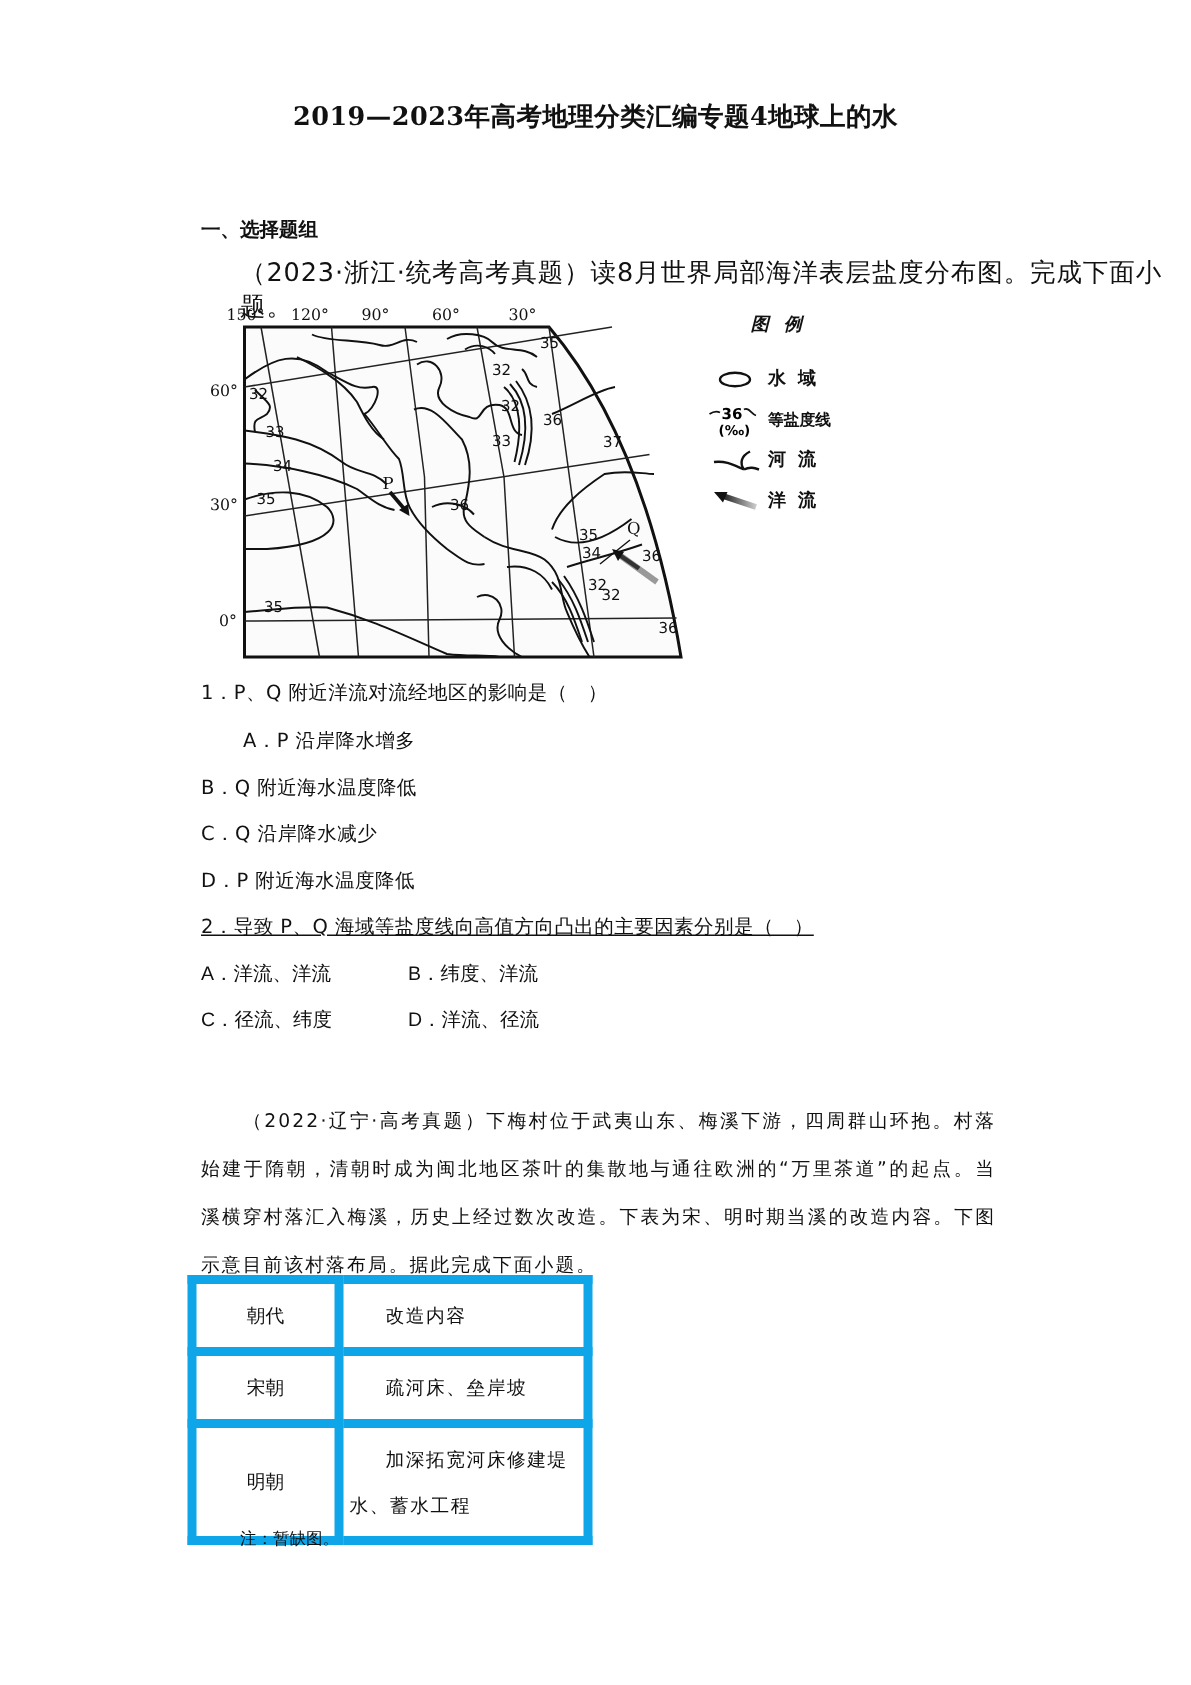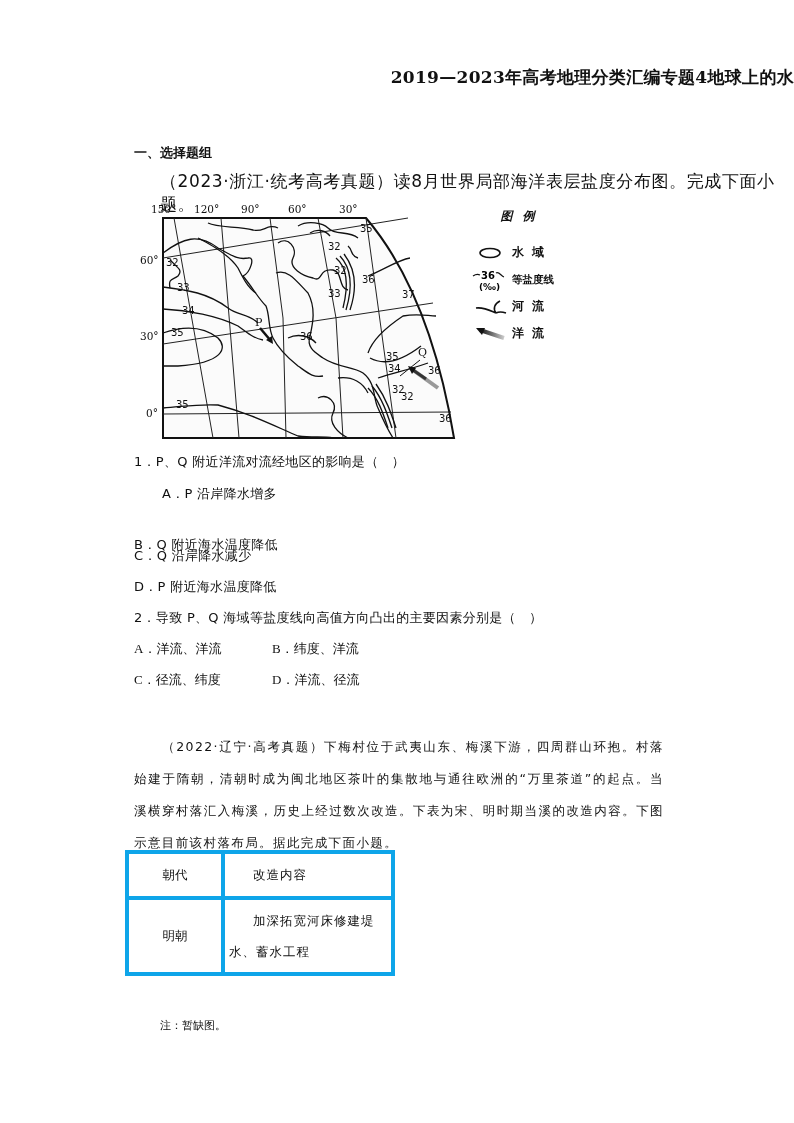--- a/index.html
+++ b/index.html
@@ -2,52 +2,52 @@
 <html><head>
   <meta charset="utf-8">
   <style>
     html, body { margin: 0; padding: 0; background: #ffffff; }
     body {
       width: 794px; height: 1123px; position: relative; overflow: hidden;
       font-family: "DejaVu Serif", "Liberation Serif", serif; color: #111;
     }
     .abs { position: absolute; }
     .title {
-      left: 0; width: 794px; top: 66px; text-align: right;
+      left: 0; width: 794px; top: 66px; text-align: center;
       font-size: 17px; font-weight: bold; letter-spacing: 0.3px;
       font-family: "DejaVu Serif", "Liberation Serif", serif;
     }
     .section {
       left: 134px; top: 144px; font-size: 13px; font-weight: bold;
       font-family: "DejaVu Sans", "Liberation Sans", sans-serif;
     }
     .intro {
       left: 160px; top: 170px; font-size: 17px;
       font-family: "DejaVu Sans", "Liberation Sans", sans-serif;
       letter-spacing: 0.6px;
     }
     .q {
       left: 134px; font-size: 13px;
       font-family: "DejaVu Sans", "Liberation Sans", sans-serif;
       letter-spacing: 0.3px; white-space: nowrap;
     }
-    .opt-row { left: 134px; font-size: 13px; font-family: Liberation Serif, serif; white-space: nowrap; }
+    .opt-row { left: 134px; font-size: 13px; font-family: Liberation Sans, sans-serif; white-space: nowrap; }
     .opt-row span { display: inline-block; }
     .opt-row .c1 { width: 138px; }
     .passage {
       left: 134px; width: 530px; top: 731px; font-size: 12.5px; line-height: 32px;
       font-family: "DejaVu Sans", "Liberation Sans", sans-serif; letter-spacing: 1.4px;
       text-indent: 28px; text-align: justify;
     }
     table.dyn {
       position: absolute; left: 125px; top: 850px; width: 270px;
       border-collapse: collapse; font-size: 12.5px;
       font-family: "DejaVu Sans", "Liberation Sans", sans-serif;
     }
-    table.dyn td { border: 4px solid #0ea5e9; padding: 0; vertical-align: middle; }
+    table.dyn td { border: 6px solid #0ea5e9; padding: 0; vertical-align: middle; }
     table.dyn td.c-dyn { width: 92px; text-align: center; }
     table.dyn td.c-content { padding-left: 10px; letter-spacing: 1px; }
     table.dyn tr.r1 td { height: 42px; }
     table.dyn tr.r2 td { height: 42px; }
     table.dyn tr.r3 td { height: 72px; }
     .c-content .indent { padding-left: 18px; }
     .note { left: 160px; top: 1018px; font-size: 11px; font-family: "DejaVu Sans", "Liberation Sans", sans-serif; }
     .map { left: 138px; top: 198px; }
     .legend { left: 470px; top: 208px; width: 95px;
       font-family: "DejaVu Sans", "Liberation Sans", sans-serif; font-size: 12px; font-weight: bold; }
@@ -201,39 +201,43 @@
         <path d="M6 5 L30 13" stroke="url(#cg)" stroke-width="4"></path>
         <path d="M2 3 L11 3 L8 10 Z" fill="#111"></path>
       </svg>
     </span>
     <span class="lg-label">洋流</span>
   </div>
 </div>
 
 <div class="abs q" style="top:453px;">1．P、Q 附近洋流对流经地区的影响是（　）</div>
 <div class="abs q" style="top:485px;margin-left:28px;">A．P 沿岸降水增多</div>
-<div class="abs q" style="top:516px;margin-top:20px;">B．Q 附近海水温度降低</div>
+<div class="abs q" style="top:516px;">B．Q 附近海水温度降低</div>
 <div class="abs q" style="top:547px;">C．Q 沿岸降水减少</div>
 <div class="abs q" style="top:578px;">D．P 附近海水温度降低</div>
 
-<div class="abs q" style="top:609px;">2．导致 P、Q 海域等盐度线向高值方向凸出的主要因素分别是（　）</div>
+<div class="abs q" style="top:609px;text-decoration:underline;">2．导致 P、Q 海域等盐度线向高值方向凸出的主要因素分别是（　）</div>
 <div class="abs opt-row" style="top:640px;">
   <span class="c1">A．洋流、洋流</span><span>B．纬度、洋流</span>
 </div>
 <div class="abs opt-row" style="top:671px;">
   <span class="c1">C．径流、纬度</span><span>D．洋流、径流</span>
 </div>
 
 <div class="abs passage">（2022·辽宁·高考真题）下梅村位于武夷山东、梅溪下游，四周群山环抱。村落始建于隋朝，清朝时成为闽北地区茶叶的集散地与通往欧洲的“万里茶道”的起点。当溪横穿村落汇入梅溪，历史上经过数次改造。下表为宋、明时期当溪的改造内容。下图示意目前该村落布局。据此完成下面小题。</div>
 
 <table class="dyn">
   <tbody>
       <tr class="r1">
     <td class="c-dyn">朝代</td>
     <td class="c-content"><span class="indent">改造内容</span></td>
+  </tr>
+  <tr class="r2">
+    <td class="c-dyn">宋朝</td>
+    <td class="c-content"><span class="indent">疏河床、垒岸坡</span></td>
   </tr>
   <tr class="r3">
     <td class="c-dyn">明朝</td>
     <td class="c-content" style="padding-left:4px; line-height:31px;">
       <div class="indent" style="padding-left:24px;">加深拓宽河床修建堤</div>
       <div>水、蓄水工程</div>
     </td>
   </tr>
 </tbody>
   </table>

